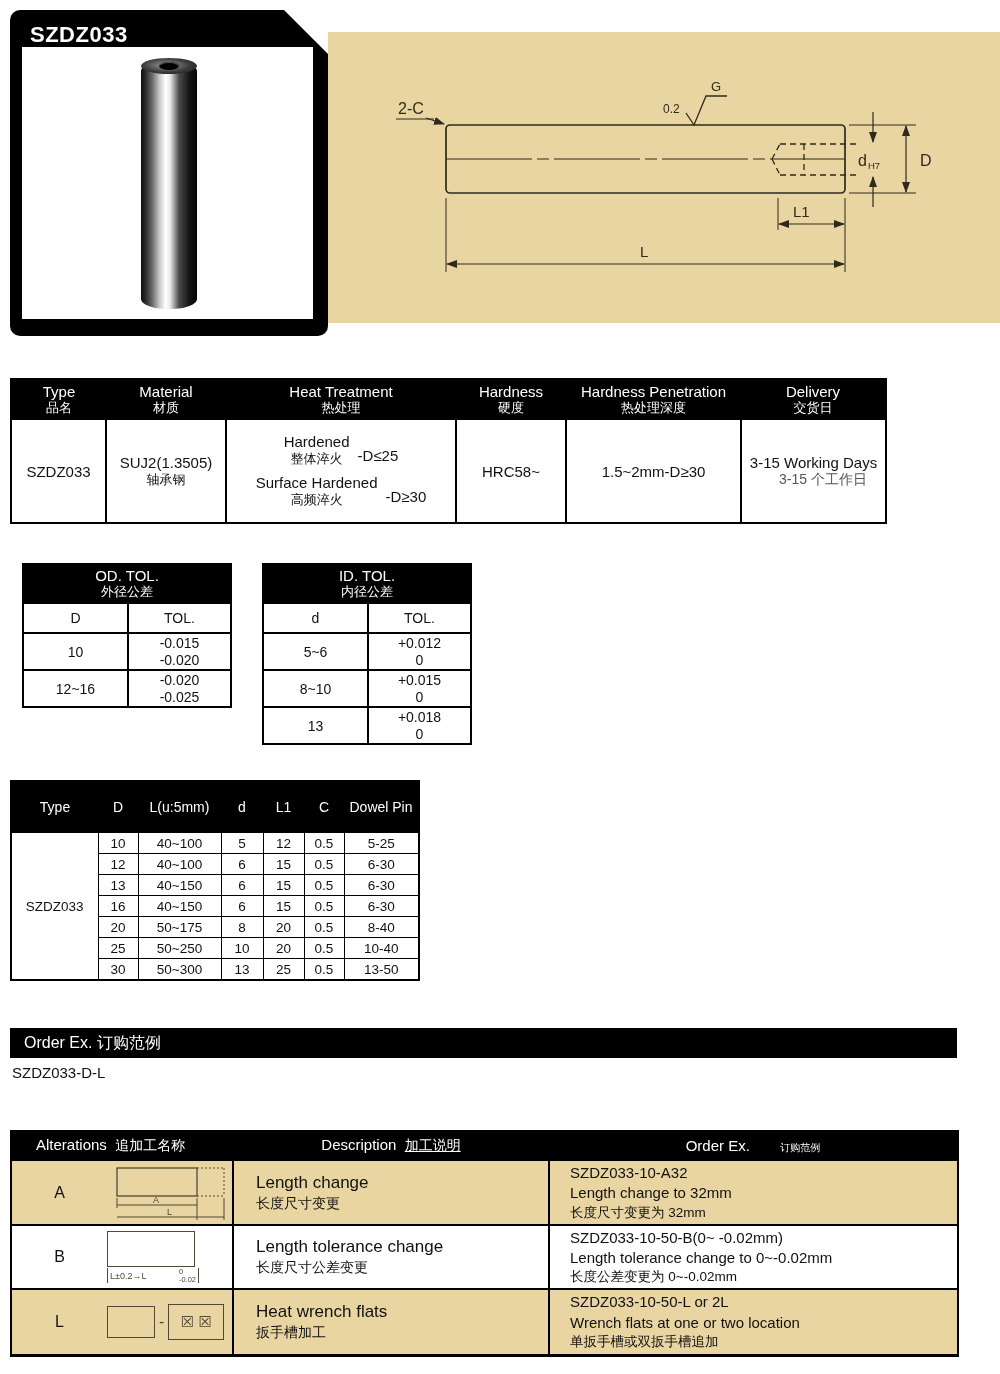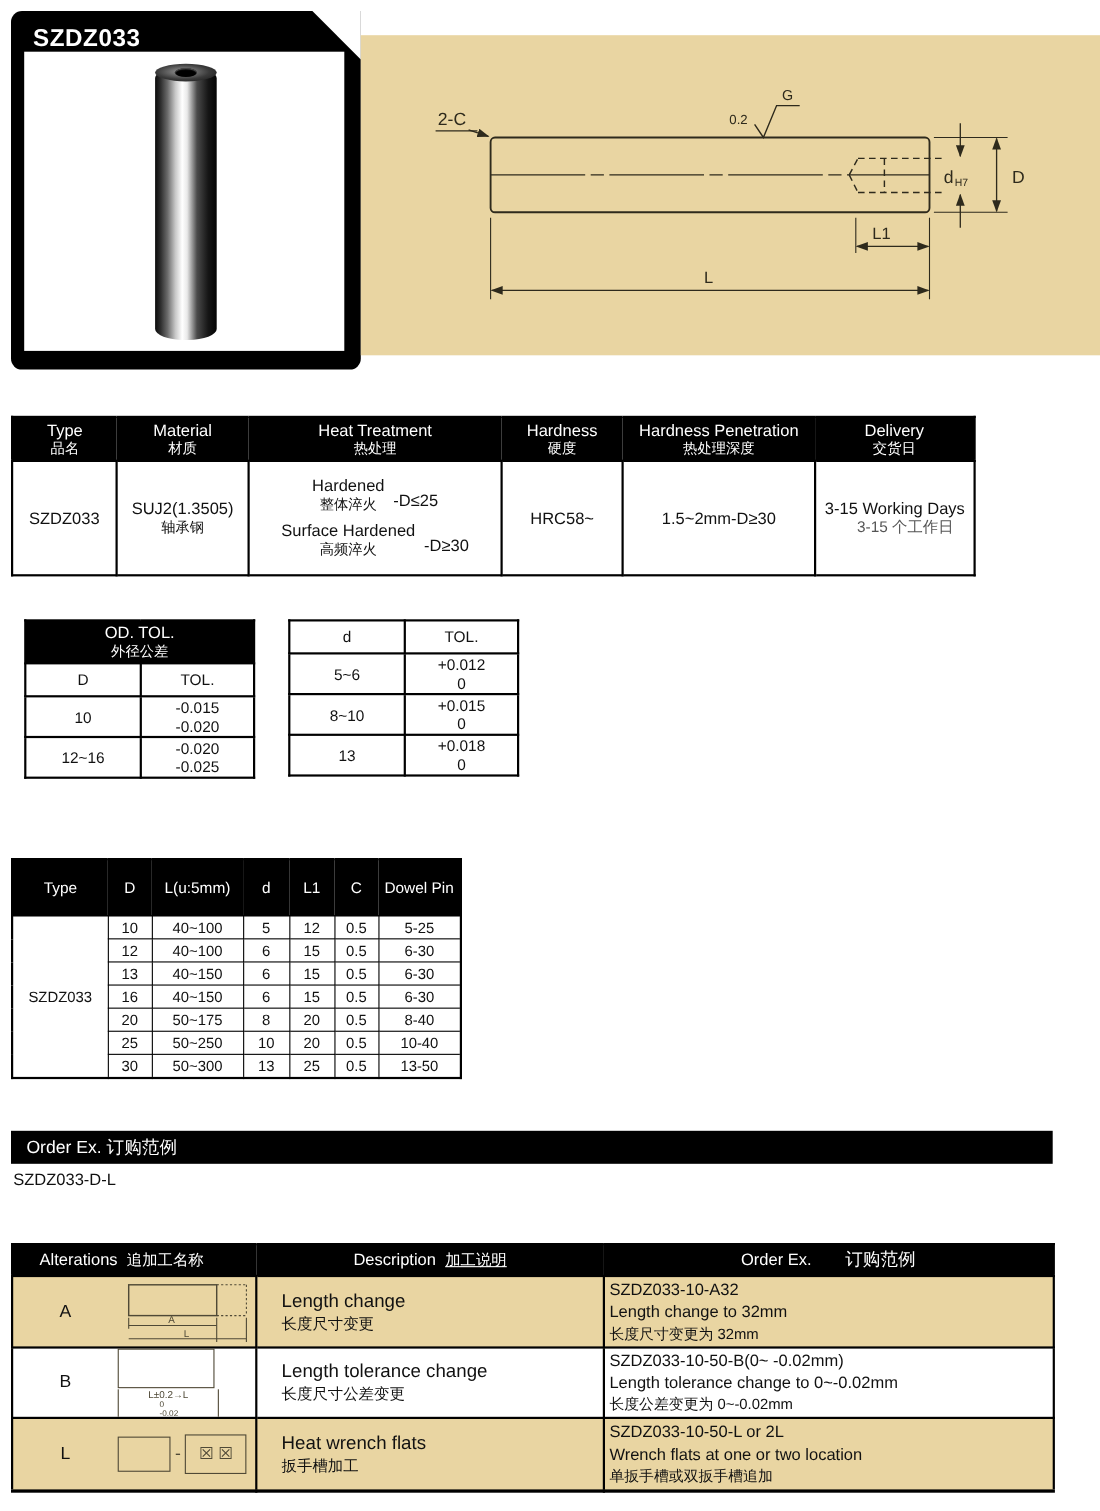--- a/index.html
+++ b/index.html
@@ -65,29 +65,29 @@
   #alt-table{left:10px;top:1130px;width:947px;border:2px solid #000;border-bottom:3px solid #000;}
   #alt-table th{border:0;height:27px;font-size:15px;}
   #alt-table td{border:2px solid #000;}
   .row-beige{background:#e9d5a2;}
   .row-white{background:#fff;}
   .alt-cell1{display:flex;align-items:center;height:100%;}
   .alt-code{width:95px;text-align:center;font-size:16px;}
   .desc-cell{padding-left:22px;}
   .desc-en{font-size:17px;}
   .desc-zh{font-size:14px;margin-top:2px;}
-  .ord-cell{padding-left:4px;}
+  .ord-cell{padding-left:20px;}
   .ord1,.ord2{font-size:15px;line-height:1.35;}
   .ord3{font-size:13.5px;line-height:1.35;}
   .mini{stroke:#4f4936;fill:none;}
   .mini-txt{fill:#4f4936;stroke:none;font-family:"Liberation Sans","DejaVu Sans",sans-serif;font-size:9px;}
   .b-diag{font-size:9px;color:#4f4936;}
   .b-rect{width:86px;height:34px;border:1.2px solid #4f4936;background:transparent;}
   .b-dim{display:flex;align-items:center;border-left:1px solid #4f4936;border-right:1px solid #4f4936;
-         padding:0 2px;margin-top:1px;width:86px;justify-content:space-between;flex-direction:column;}
+         padding:0 2px;margin-top:1px;width:86px;justify-content:space-between;}
   .stack{display:inline-flex;flex-direction:column;line-height:1;font-size:7.5px;
          vertical-align:middle;margin-left:1px;}
   .l-diag{display:flex;align-items:center;gap:4px;color:#4f4936;}
   .l-rect1{width:46px;height:30px;border:1.2px solid #4f4936;}
   .l-rect2{width:54px;height:34px;border:1.2px solid #4f4936;display:flex;align-items:center;
            justify-content:center;gap:6px;font-size:15px;line-height:1;}
 </style>
 </head>
 <body>
 
@@ -254,20 +254,26 @@
         </tr>
   </tbody>
     </table>
 
   <table id="id-table" class="tol-table abs">
     <colgroup>
         <col style="width:105px">
         <col style="width:103px">
       </colgroup>
     <tbody>
+        <tr>
+          <th class="blk" colspan="2">
+      <div class="en">ID. TOL.</div>
+      <div class="zh">内径公差</div>
+          </th>
+        </tr>
     <tr class="subhead">
       <td>d</td>
       <td>TOL.</td>
         </tr>
     <tr>
       <td>5~6</td>
       <td class="tol2">
             <div>+0.012</div>
             <div>0</div>
           </td>
@@ -378,21 +384,21 @@
         <col style="width:316px">
         <col style="width:409px">
       </colgroup>
     <tbody>
         <tr>
       <th class="blk" style="text-align:left;padding-left:24px;">
         <span>Alterations</span>&nbsp;&nbsp;<span style="font-size:14px;">追加工名称</span></th>
       <th class="blk">
         <span>Description</span>&nbsp;&nbsp;<span style="font-size:14px;text-decoration:underline;">加工说明</span></th>
       <th class="blk">
-        <span>Order Ex.</span>&nbsp;&nbsp;&nbsp;<span style="font-size:16px;margin-left:18px;">订购范例</span></th>
+        <span>Order Ex.</span>&nbsp;&nbsp;&nbsp;<span style="font-size:10px;margin-left:18px;">订购范例</span></th>
     </tr>
 
     <tr class="row-beige" style="height:65px;">
       <td>
         <div class="alt-cell1">
           <span class="alt-code">A</span>
           <svg width="120" height="58" viewBox="0 0 120 58">
             <rect class="mini" x="10" y="4" width="80" height="28" stroke-width="1.3"></rect>
             <g class="mini" stroke-width="1" stroke-dasharray="2 2">
               <line x1="90" y1="4" x2="117" y2="4"></line>

